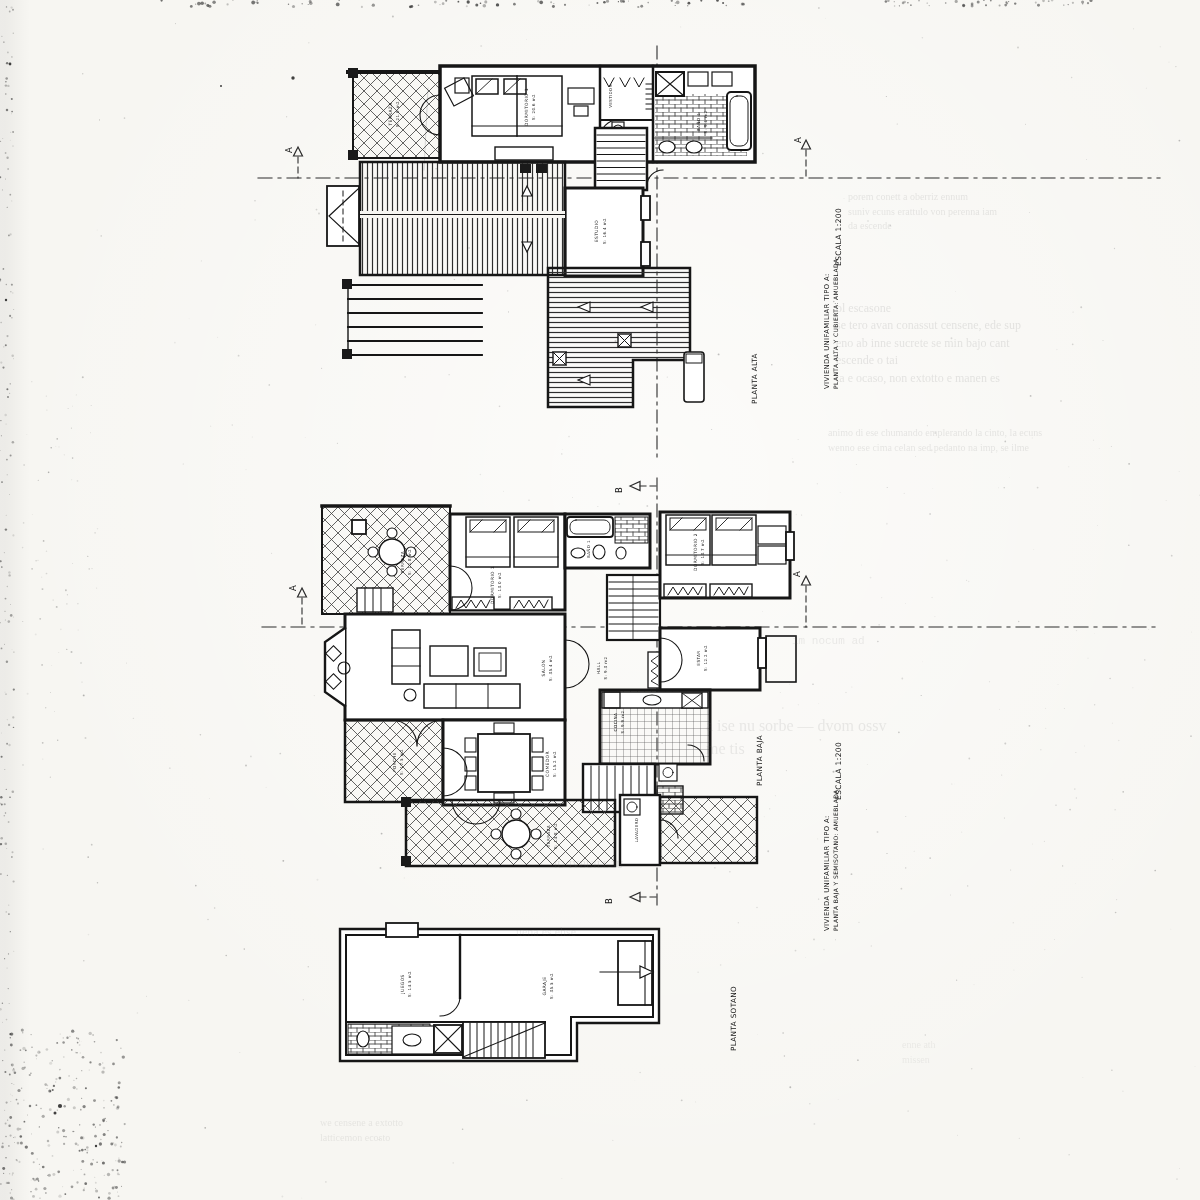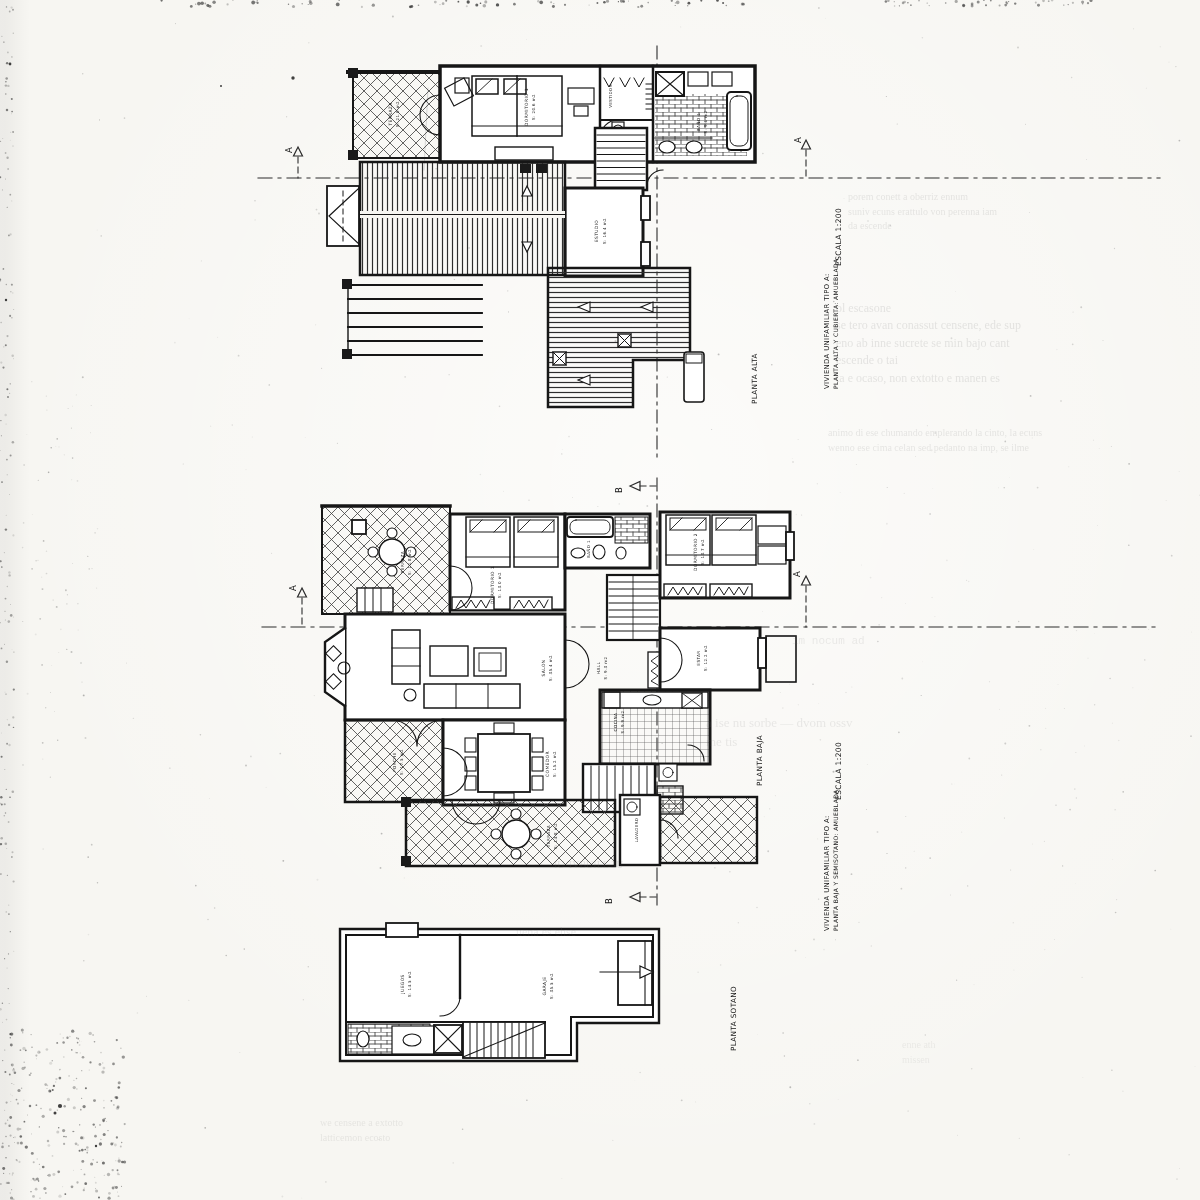--- a/index.html
+++ b/index.html
@@ -1403,21 +1403,21 @@
         <div>escende o tai</div>
         <div>ta e ocaso, non extotto e manen es</div>
       </div>
       <div class="bleed" style="left: 828px; top: 426px; font-size: 10px; opacity: 0.15;">
         <div>animo di ese chumando emplerando la cinto, la ecuns</div>
         <div>wenno ese cima celan sed pedanto na imp, se ilme</div>
       </div>
       <div class="bleed" style="left: 792px; top: 634px; font-size: 11px; opacity: 0.12; font-family: Liberation Mono, monospace;">
         <div>im nocum ad</div>
       </div>
-      <div class="bleed" style="left: 706px; top: 714px; font-size: 13px; opacity: 0.13;">
+      <div class="bleed" style="left: 706px; top: 714px; font-size: 16px; opacity: 0.13;">
         <div>a ise nu sorbe — dvom ossv</div>
         <div>me tis</div>
       </div>
       <div class="bleed" style="left: 554px; top: 858px; font-size: 10px; opacity: 0.16;">
         <div>IU 'IVBUILL  3U</div>
       </div>
       <div class="bleed" style="left: 516px; top: 924px; font-size: 12px; opacity: 0.12;">
         <div>uena es ehse</div>
       </div>
       <div class="bleed" style="left: 320px; top: 1116px; font-size: 10px; opacity: 0.13;">

